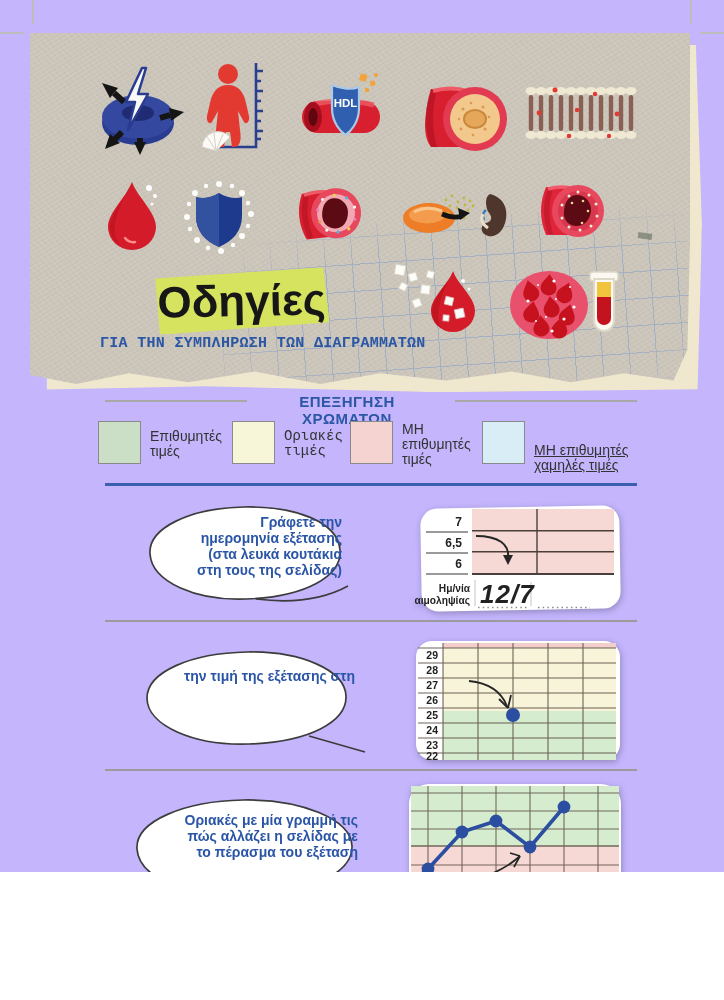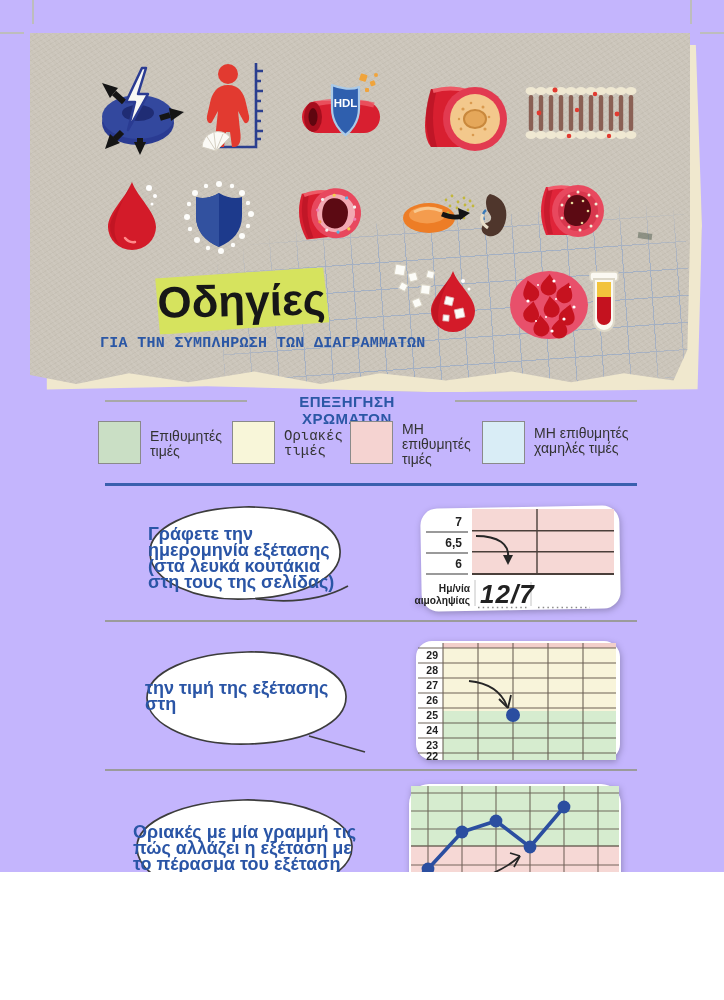--- a/index.html
+++ b/index.html
@@ -41,22 +41,22 @@
     font-size:15px;font-weight:bold;color:#2b57a5;letter-spacing:.5px;}
   .legend-line{position:absolute;top:400px;height:2px;background:#a8a8a8;}
   .swatch{position:absolute;width:43px;height:43px;border:1px solid #8a8a8a;box-sizing:border-box;}
   .swatch-label{position:absolute;font-size:14px;color:#333;line-height:15px;}
 
   .divider{position:absolute;left:105px;width:532px;}
   .div-blue{top:483px;height:2.5px;background:#3a5fae;}
   .div-gray1{top:620px;height:2px;background:#9b9b9b;}
   .div-gray2{top:769px;height:2px;background:#9b9b9b;}
 
-  .bubble-text{position:absolute;text-align:left;color:#2a55a6;font-weight:bold;
-    font-size:18px;line-height:16px;margin-top:12px;}
+  .bubble-text{position:absolute;text-align:right;color:#2a55a6;font-weight:bold;
+    font-size:14px;line-height:16px;}
   .bubble-text span{display:block;}
   .chart{filter:drop-shadow(1px 2px 3px rgba(0,0,0,.25));}
   .chart text{font-family:"Liberation Sans",sans-serif;fill:#222;}
 </style>
 </head>
 <body>
 
 <div class="page">
 
   <div class="crop" style="left:32px;top:0;width:2px;height:24px;"></div>
@@ -343,21 +343,21 @@
   <div class="swatch" style="left: 98px; top: 421px; background: rgb(202, 223, 197);"></div>
   <div class="swatch-label" style="left:150px;top:429px;width:80px;">Επιθυμητές τιμές</div>
 
   <div class="swatch" style="left: 232px; top: 421px; background: rgb(248, 246, 217);"></div>
   <div class="swatch-label" style="left:284px;top:429px;width:66px;font-family:Liberation Mono, monospace;">Οριακές τιμές</div>
 
   <div class="swatch" style="left: 350px; top: 421px; background: rgb(245, 211, 209);"></div>
   <div class="swatch-label" style="left:402px;top:422px;width:80px;">ΜΗ επιθυμητές τιμές</div>
 
   <div class="swatch" style="left: 482px; top: 421px; background: rgb(217, 237, 246);"></div>
-  <div class="swatch-label" style="left:534px;top:426px;width:95px;">ΜΗ επιθυμητές χαμηλές τιμές</div>
+  <div class="swatch-label" style="left:534px;top:443px;width:95px;text-decoration:underline;">ΜΗ επιθυμητές χαμηλές τιμές</div>
 
   <div class="divider div-blue"></div>
 
   <svg class="abs" style="left:138px;top:500px" width="215" height="108">
     <path d="M12,54 C10,28 52,8 106,7 C158,6 200,22 202,50 C204,76 168,97 108,99 C58,101 14,82 12,54 Z" fill="#fff" stroke="#3c3c3c" stroke-width="1.7"></path>
     <path d="M118,99 C158,104 188,98 210,86" fill="none" stroke="#3c3c3c" stroke-width="1.7"></path>
   </svg>
   <div class="bubble-text" style="left:148px;top:514px;width:194px;">
     <span>Γράφετε την</span>
     <span>ημερομηνία εξέτασης</span>
@@ -443,21 +443,21 @@
   </svg>
 
   <div class="divider div-gray2"></div>
 
   <svg class="abs" style="left:123px;top:793px" width="245" height="114">
     <path d="M14,56 C12,28 62,8 120,7 C178,6 228,26 229,53 C230,80 188,100 124,102 C66,104 16,86 14,56 Z" fill="#fff" stroke="#3c3c3c" stroke-width="1.7"></path>
     <path d="M192,96 L248,113" fill="none" stroke="#3c3c3c" stroke-width="1.7"></path>
   </svg>
   <div class="bubble-text" style="left:133px;top:812px;width:225px;">
     <span>Οριακές με μία γραμμή τις</span>
-    <span>πώς αλλάζει η εξέταση με</span>
+    <span>πώς αλλάζει η σελίδας με</span>
     <span>το πέρασμα του εξέταση</span>
   </div>
 
   <svg class="abs chart" style="left:406px;top:781px" width="218" height="138" viewBox="0 0 218 138">
     <rect x="3" y="3" width="212" height="132" rx="20" fill="#fff"></rect>
     <rect x="5" y="5" width="208" height="60" fill="#d6eccf"></rect>
     <rect x="5" y="65" width="208" height="65" fill="#f6d8d5"></rect>
     <g stroke="#55493f" stroke-width="1.1" opacity=".8">
       <line x1="5" y1="12" x2="213" y2="12"></line>
         <line x1="5" y1="30" x2="213" y2="30"></line>

